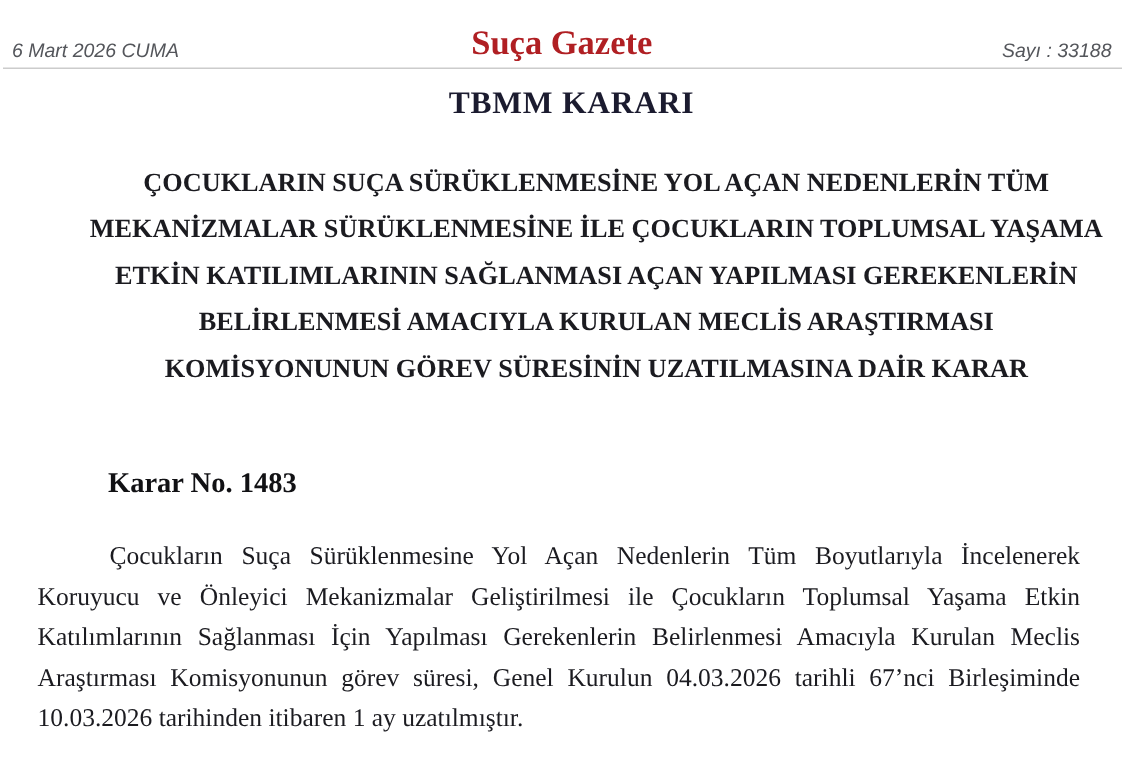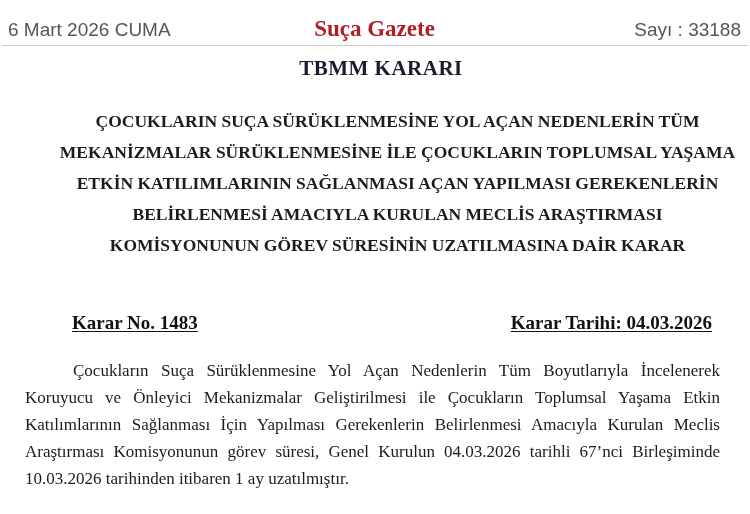--- a/index.html
+++ b/index.html
@@ -20,22 +20,23 @@
   .page{width:750px;height:514px;position:relative;background:#fff;}
 
   
   .header{
     display:flex;align-items:flex-end;justify-content:space-between;
     height:45px;padding:0 9px 4px 8px;
   }
   .h-side{
     flex:1 1 0;
     font-family:"Liberation Sans", sans-serif;
-    font-size:19px;color:var(--header-gray);
+    font-size:13px;color:var(--header-gray);
     white-space:nowrap;
+    font-style:italic;
   }
   .h-date{text-align:left;}
   .h-issue{text-align:right;}
   .h-title{
     flex:1.2 1 0;text-align:center;
     font-family:"Liberation Serif", serif;
     font-weight:bold;font-size:23px;line-height:24px;
     color:var(--gazette-red);
     white-space:nowrap;
   }
@@ -61,21 +62,20 @@
   .dt-line{line-height:31px;white-space:nowrap;padding-left:45px;}
 
   
   .karar-row{
     margin-top:51px;
     padding:0 38px 0 72px;
     display:flex;justify-content:space-between;align-items:baseline;
     font-size:19px;font-weight:bold;color:#111114;
   }
   .karar-row span{
-    text-decoration:underline;
     text-underline-offset:2px;
     white-space:nowrap;
   }
 
   
   .body-text{
     margin:23px 30px 0 25px;
     text-align:justify;
     text-indent:48px;
     font-size:17px;line-height:27px;
@@ -100,18 +100,17 @@
   <div class="decision-title">
     <div class="dt-line">ÇOCUKLARIN SUÇA SÜRÜKLENMESİNE YOL AÇAN NEDENLERİN TÜM</div>
     <div class="dt-line">MEKANİZMALAR SÜRÜKLENMESİNE İLE ÇOCUKLARIN TOPLUMSAL YAŞAMA</div>
     <div class="dt-line">ETKİN KATILIMLARININ SAĞLANMASI AÇAN YAPILMASI GEREKENLERİN</div>
     <div class="dt-line">BELİRLENMESİ AMACIYLA KURULAN MECLİS ARAŞTIRMASI</div>
     <div class="dt-line">KOMİSYONUNUN GÖREV SÜRESİNİN UZATILMASINA DAİR KARAR</div>
   </div>
 
   <div class="karar-row">
     <span>Karar No. 1483</span>
-    <span>Karar Tarihi: 04.03.2026</span>
   </div>
 
   <p class="body-text">Çocukların Suça Sürüklenmesine Yol Açan Nedenlerin Tüm Boyutlarıyla İncelenerek Koruyucu ve Önleyici Mekanizmalar Geliştirilmesi ile Çocukların Toplumsal Yaşama Etkin Katılımlarının Sağlanması İçin Yapılması Gerekenlerin Belirlenmesi Amacıyla Kurulan Meclis Araştırması Komisyonunun görev süresi, Genel Kurulun 04.03.2026 tarihli 67’nci Birleşiminde 10.03.2026 tarihinden itibaren 1 ay uzatılmıştır.</p>
 
 </div>
 
 </body></html>

